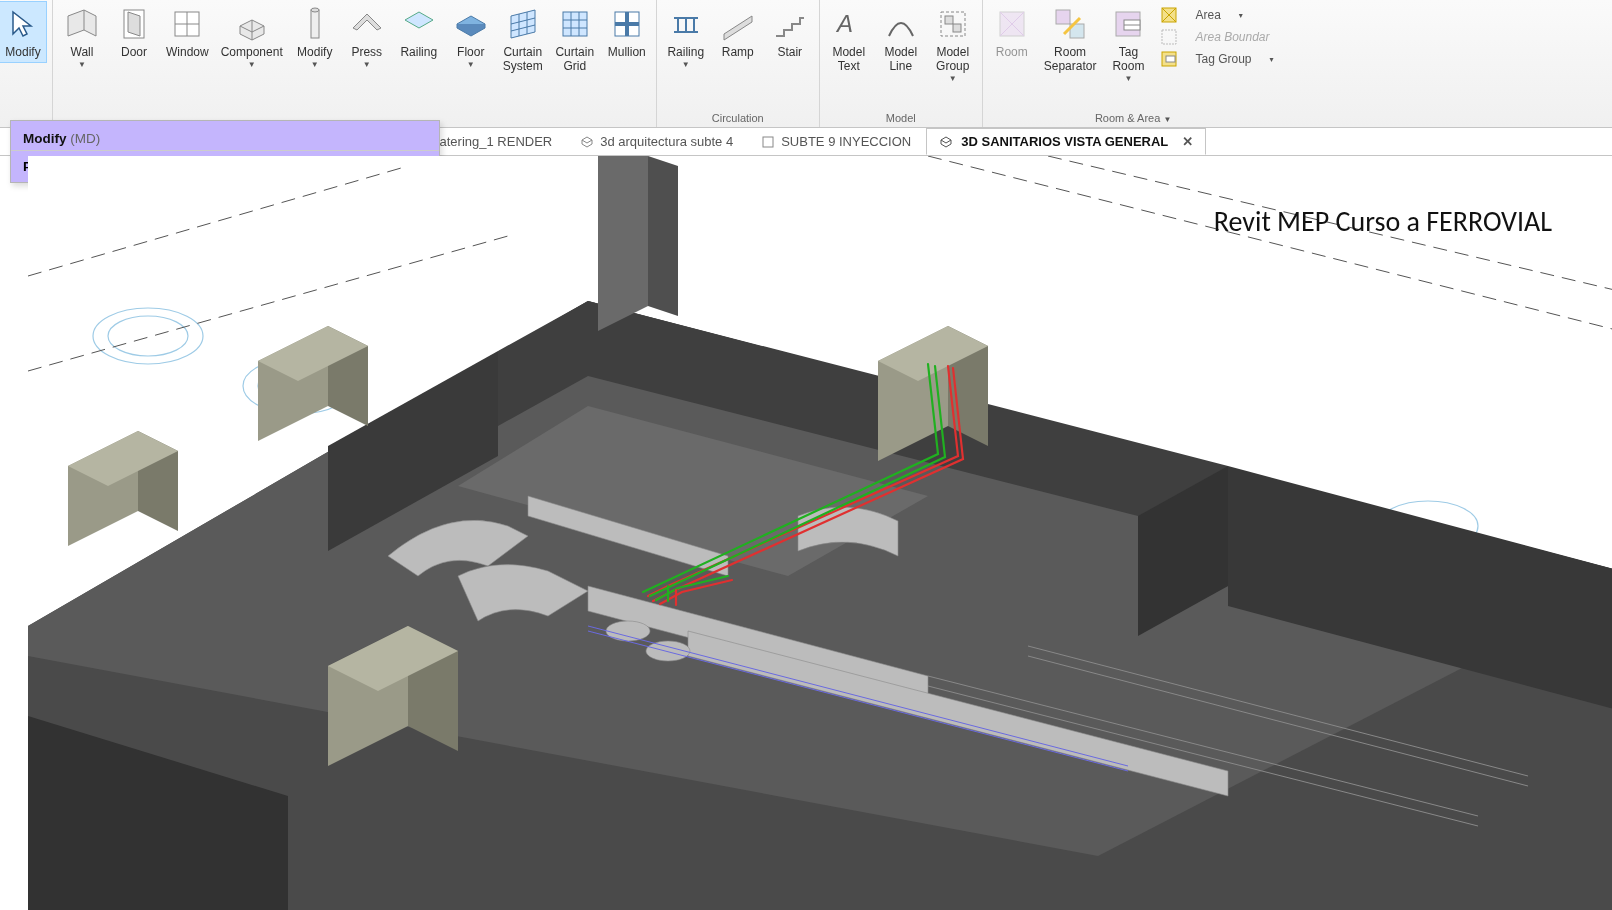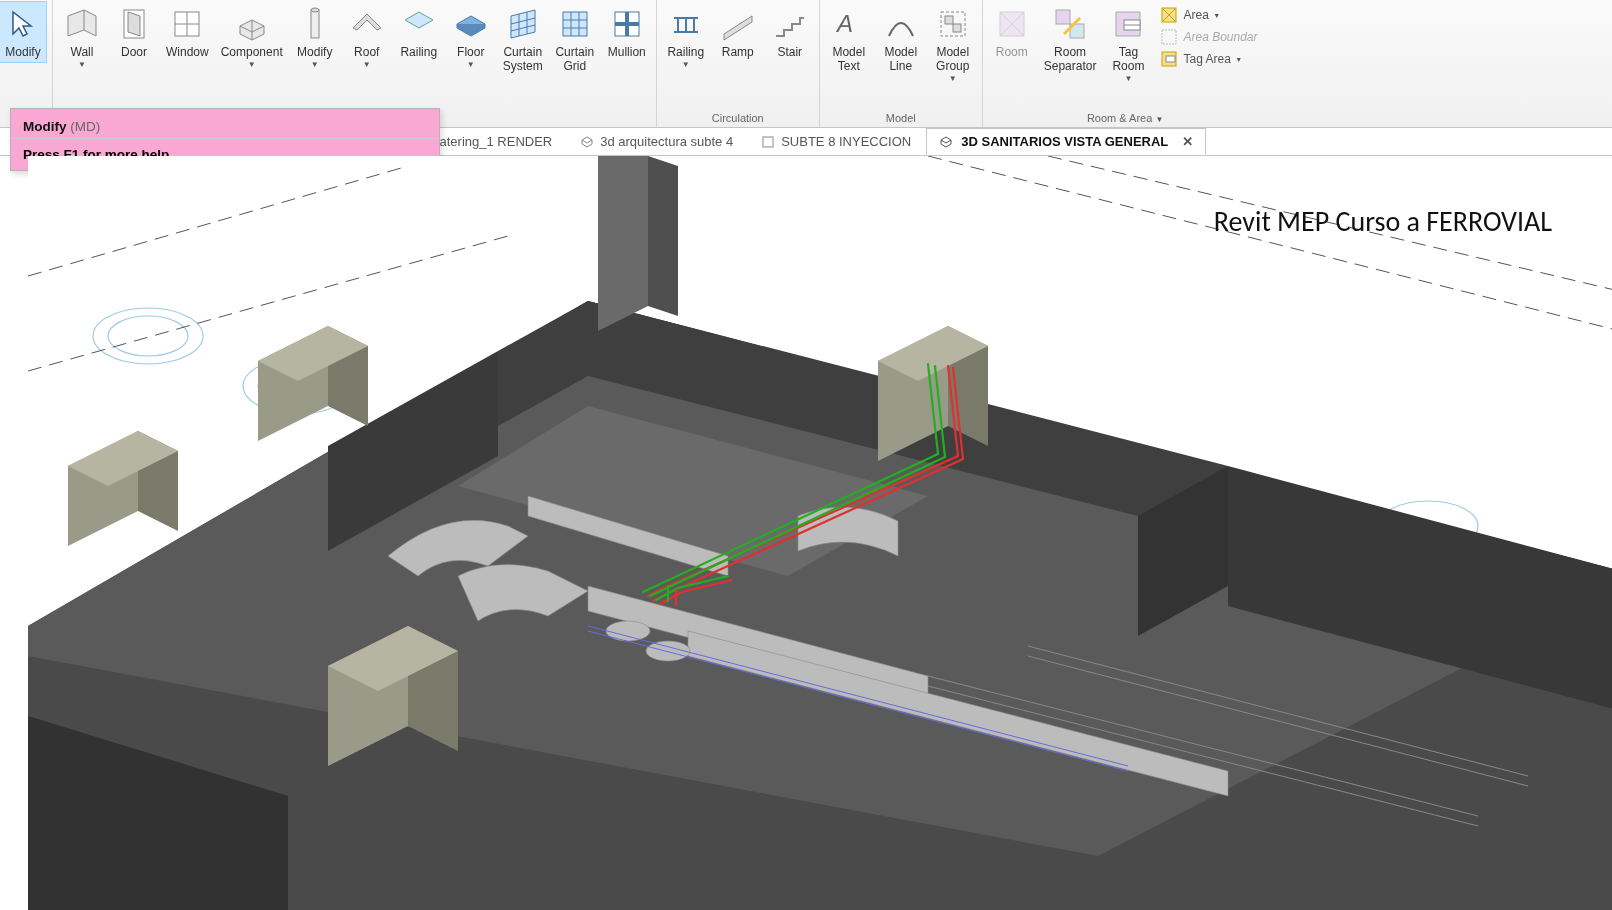--- a/index.html
+++ b/index.html
@@ -10,33 +10,33 @@
 .ribbon-group { display: flex; flex-direction: column; align-items: center; border-right: 1px solid #d5d5d5; padding: 2px 6px 0 6px; }
 .ribbon-row { display: flex; align-items: flex-start; gap: 6px; flex: 1; }
 .ribbon-item { display: flex; flex-direction: column; align-items: center; justify-content: flex-start; cursor: pointer; padding: 2px 3px; min-width: 46px; }
 .ribbon-item.selected { background: #cce8ff; outline: 1px solid #99d1ff; }
 .ribbon-icon { width: 36px; height: 36px; margin: 2px auto 4px auto; display: flex; align-items: center; justify-content: center; }
 .ribbon-label { font-size: 12px; color: #333; text-align: center; line-height: 1.15; white-space: pre-line; }
 .ribbon-group-label { font-size: 11px; color: #666; padding: 2px 0 3px 0; text-align: center; width: 100%; }
 .drop { font-size: 8px; color: #555; }
 
 .side-list { display:flex; flex-direction:column; gap:4px; padding-top:4px; }
-.side-item { display:flex; align-items:center; gap:6px; font-size:12px; color:#555; cursor:pointer; padding:1px 4px;}
+.side-item { display:flex; align-items:center; gap:18px; font-size:12px; color:#555; cursor:pointer; padding:1px 4px;}
 .side-item.disabled { color:#aaa;font-style:italic; }
 .side-ic { width:16px; height:16px; }
 
 
 .tabs { display:flex; align-items:center; height:28px; background:#fff; border-bottom:1px solid #c5c5c5; font-size:13px; padding-left:420px; gap:2px; }
 .tab { display:flex; align-items:center; gap:6px; padding:0 12px; height:100%; color:#555; border:1px solid transparent; cursor:pointer;}
 .tab.active { border:1px solid #c5c5c5; border-bottom:1px solid #fff; background:#fff; font-weight:600; color:#111;gap:8px;}
 .tab-ic { width:14px;height:14px; }
 .tab-close{ font-size:13px; margin-left:6px; color:#555;}
 
 
-.tooltip { position:absolute; left:10px; top:108px; width:430px; background:#f9a8d4; border:1px solid #b5b5b5; box-shadow:2px 3px 6px rgba(0,0,0,.15); font-size:13.5px; }
+.tooltip { position:absolute; left:10px; top:120px; width:430px; background:#c4b5fd; border:1px solid #b5b5b5; box-shadow:2px 3px 6px rgba(0,0,0,.15); font-size:13.5px; }
 .tooltip .tt-head { padding:10px 12px 4px 12px; }
 .tooltip .tt-head b { color:#111; }
 .tooltip .tt-head .sc { color:#666; }
 .tooltip .tt-body { padding:2px 12px 10px 12px; color:#444; }
 .tooltip .tt-foot { border-top:1px solid #ccc; padding:8px 12px; font-weight:600; }
 
 
 .viewport { position:absolute; left:0; top:156px; right:0; bottom:0; background:#fff; overflow:hidden;margin-left:28px; }
 .overlay-title { position:absolute; top:48px; right:60px; font-size:28px; color:#111; font-family:Calibri, Arial, sans-serif; }
 
@@ -110,21 +110,21 @@
           </div>
         <span class="ribbon-label">Modify</span>
           <span class="drop">▼</span>
       </div>
       <div class="ribbon-item">
         <div class="ribbon-icon">
             <svg viewBox="0 0 36 36" width="36" height="36">
               <path d="M4 22 L18 8 L32 22 L28 24 L18 14 L8 24 Z" fill="#ddd" stroke="#888"></path>
             </svg>
           </div>
-        <span class="ribbon-label">Roof</span>
+        <span class="ribbon-label">Press</span>
           <span class="drop">▼</span>
       </div>
       <div class="ribbon-item">
         <div class="ribbon-icon">
             <svg viewBox="0 0 36 36" width="36" height="36">
               <path d="M4 14 L18 6 L32 14 L18 22 Z" fill="#cfe6ff" stroke="#5a8"></path>
             </svg>
           </div>
         <span class="ribbon-label">Railing</span>
       </div>
@@ -292,21 +292,21 @@
             </span>
           <span>Area Boundar</span>
         </div>
         <div class="side-item">
           <span class="side-ic">
               <svg viewBox="0 0 16 16" width="16" height="16">
                 <rect x="1" y="1" width="14" height="14" fill="#f4e08a" stroke="#c9a400"></rect>
                 <rect x="5" y="5" width="9" height="6" fill="#fff" stroke="#888"></rect>
               </svg>
             </span>
-          <span>Tag Area</span> 
+          <span>Tag Group</span> 
             <span class="drop">▾</span>
         </div>
       </div>
     </div>
     <div class="ribbon-group-label"><span>Room &amp; Area</span> <span class="drop">▼</span></div>
   </div>
 </div>
 
 <div class="tabs">
   <div class="tab">
@@ -319,21 +319,21 @@
         </svg>
       </span>
     <span>3d arquitectura subte 4</span>
   </div>
   <div class="tab">
     <span class="tab-ic">
         <svg viewBox="0 0 14 14">
           <rect x="2" y="2" width="10" height="10" fill="none" stroke="#888"></rect>
         </svg>
       </span>
-    <span>SUBTE 8 INYECCION</span>
+    <span>SUBTE 9 INYECCION</span>
   </div>
   <div class="tab active">
     <span class="tab-ic">
         <svg viewBox="0 0 14 14">
           <path d="M2 5 L7 2 L12 5 L7 8 Z M2 5 V9 L7 12 L12 9 V5" fill="none" stroke="#555"></path>
         </svg>
       </span>
     <span>3D SANITARIOS VISTA GENERAL</span>
     <span class="tab-close">✕</span>
   </div>

